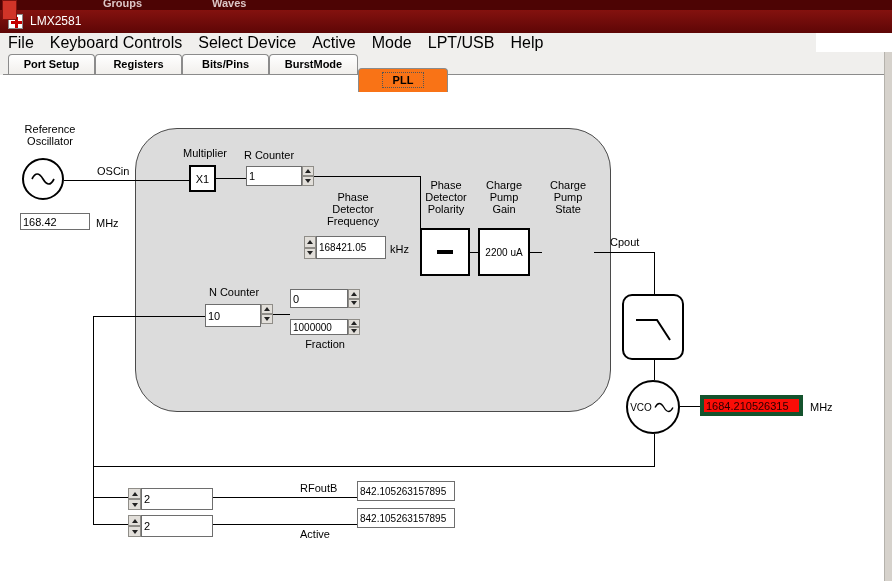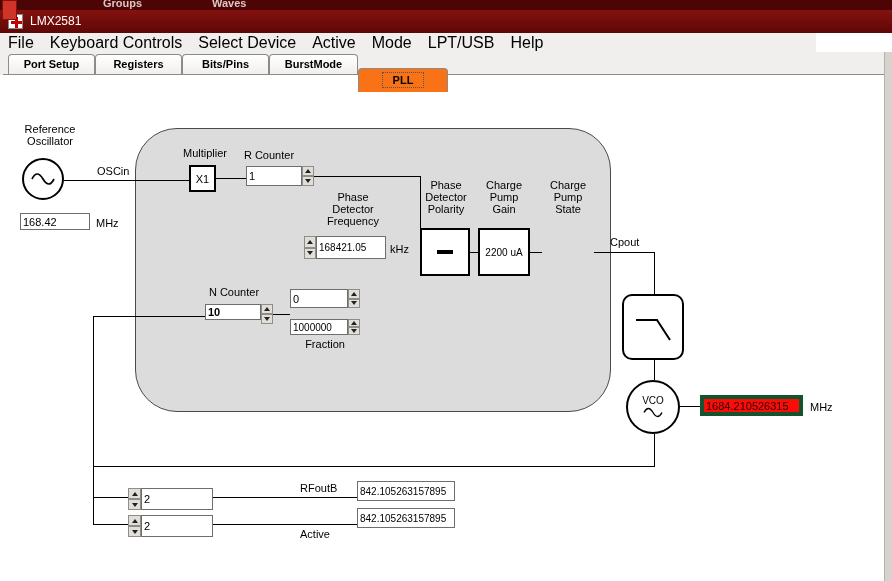--- a/index.html
+++ b/index.html
@@ -30,21 +30,21 @@
 
   
   #panel { position:absolute; left:135px; top:128px; width:476px; height:284px; background:#dcdcdc; border:1px solid #4a4a4a; border-radius:42px; z-index:0; }
   .hl { position:absolute; height:1px; background:#000; z-index:1; }
   .vl { position:absolute; width:1px; background:#000; z-index:1; }
   .lbl { position:absolute; font-size:11px; color:#000; z-index:2; }
   .ml { white-space:pre-line; text-align:center; line-height:12px; }
   .fld { position:absolute; border:1px solid #6e6e6e; background:#fff; font-family:"Liberation Sans",sans-serif; font-size:11px; padding:0 2px; z-index:2; }
   .fld.small { font-size:10px; }
   .bbox { position:absolute; border:2px solid #000; background:#fff; display:flex; align-items:center; justify-content:center; font-size:10px; text-align:center; z-index:2; }
-  .circle { position:absolute; border:2px solid #000; border-radius:50%; background:#fff; display:flex; align-items:center; justify-content:center; flex-direction:column; z-index:2; }
+  .circle { position:absolute; border:2px solid #000; border-radius:50%; background:#fff; display:flex; align-items:center; justify-content:center; flex-direction:row; z-index:2; }
   .spin { position:absolute; width:12px; display:flex; flex-direction:column; z-index:2; }
   .sb { flex:1; background:#e2dfda; border:1px solid #8f8d88; display:flex; align-items:center; justify-content:center; }
   .tu { width:0; height:0; border-left:3px solid transparent; border-right:3px solid transparent; border-bottom:4px solid #222; }
   .td { width:0; height:0; border-left:3px solid transparent; border-right:3px solid transparent; border-top:4px solid #222; }
   .minus-bar { width:16px; height:4px; background:#000; }
   #vco-freq { position:absolute; left:700px; top:395px; width:103px; height:21px; background:#fb0d07; border:4px solid #14532d; color:#2a0000; font-size:11px; padding:0 2px; z-index:2; font-family:"Liberation Sans",sans-serif; }
 </style>
 </head>
 <body>
 
@@ -167,21 +167,21 @@
   <div class="hl" style="left:680px;top:406px;width:20px;"></div>
   <input id="vco-freq" value="1684.210526315" style="">
   <div class="lbl" style="left:810px;top:401px;">MHz</div>
   <div class="vl" style="left:654px;top:434px;height:32px;"></div>
 
   <div class="hl" style="left:93px;top:466px;width:562px;"></div>
   <div class="vl" style="left:93px;top:316px;height:209px;"></div>
   <div class="hl" style="left:93px;top:316px;width:112px;"></div>
 
   <div class="lbl" style="left:202px;top:286px;width:64px;text-align:center;">N Counter</div>
-  <input class="fld" style="left: 205px; top: 304px; width: 56px; height: 16px; font-weight: bold;" value="10">
+  <input class="fld" style="left: 205px; top: 304px; width: 56px; height: 23px;" value="10">
   <div class="spin" style="left:261px;top:304px;height:20px;">
     <div class="sb">
         <i class="tu"></i>
       </div>
     <div class="sb">
         <i class="td"></i>
       </div>
   </div>
   <div class="hl" style="left:273px;top:314px;width:17px;"></div>
 

